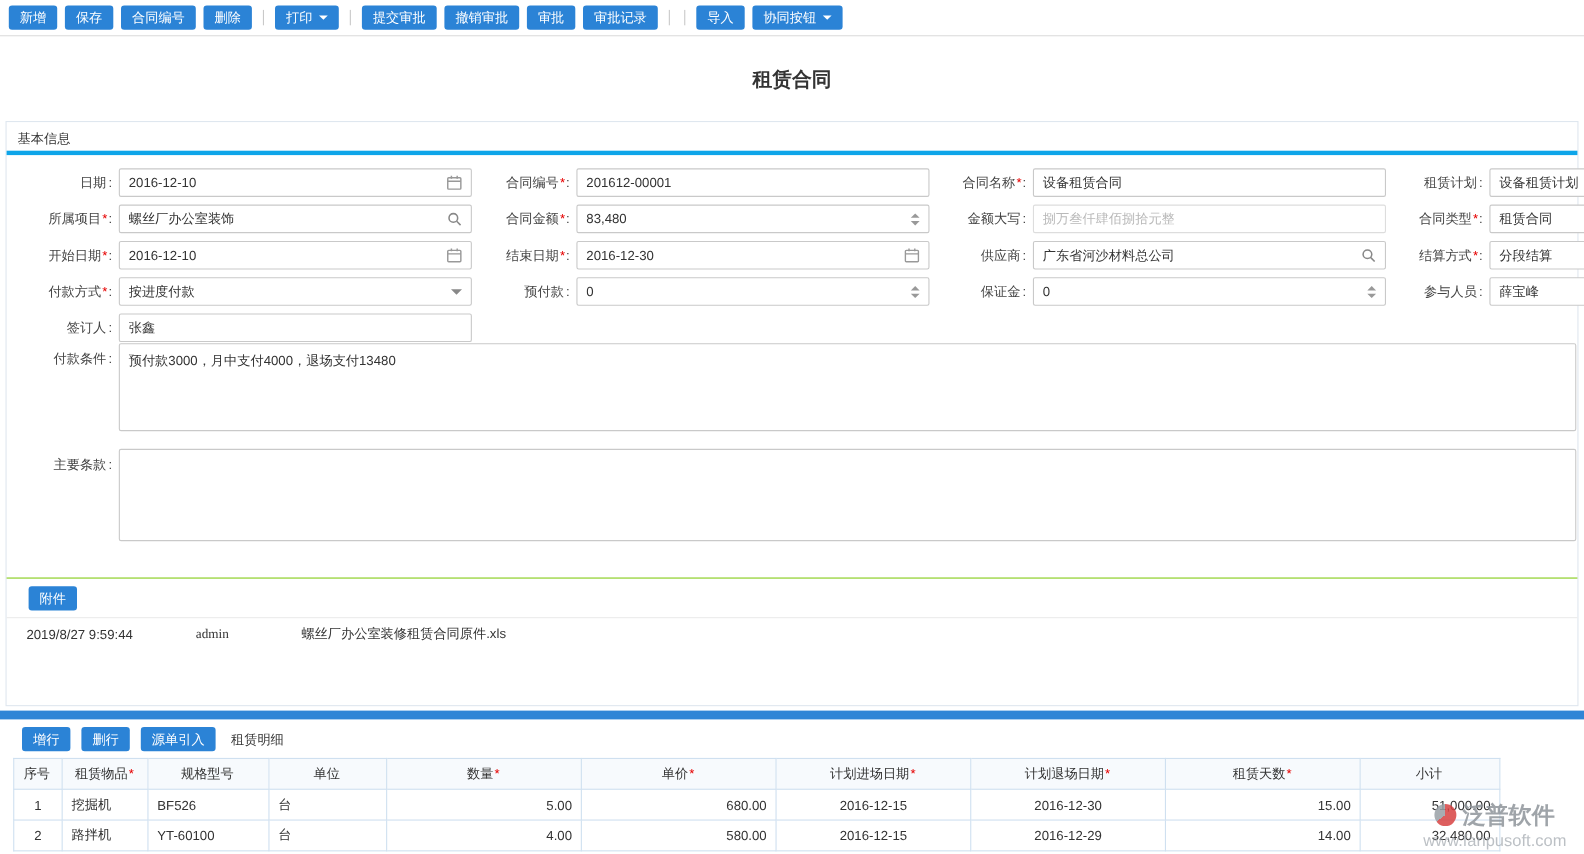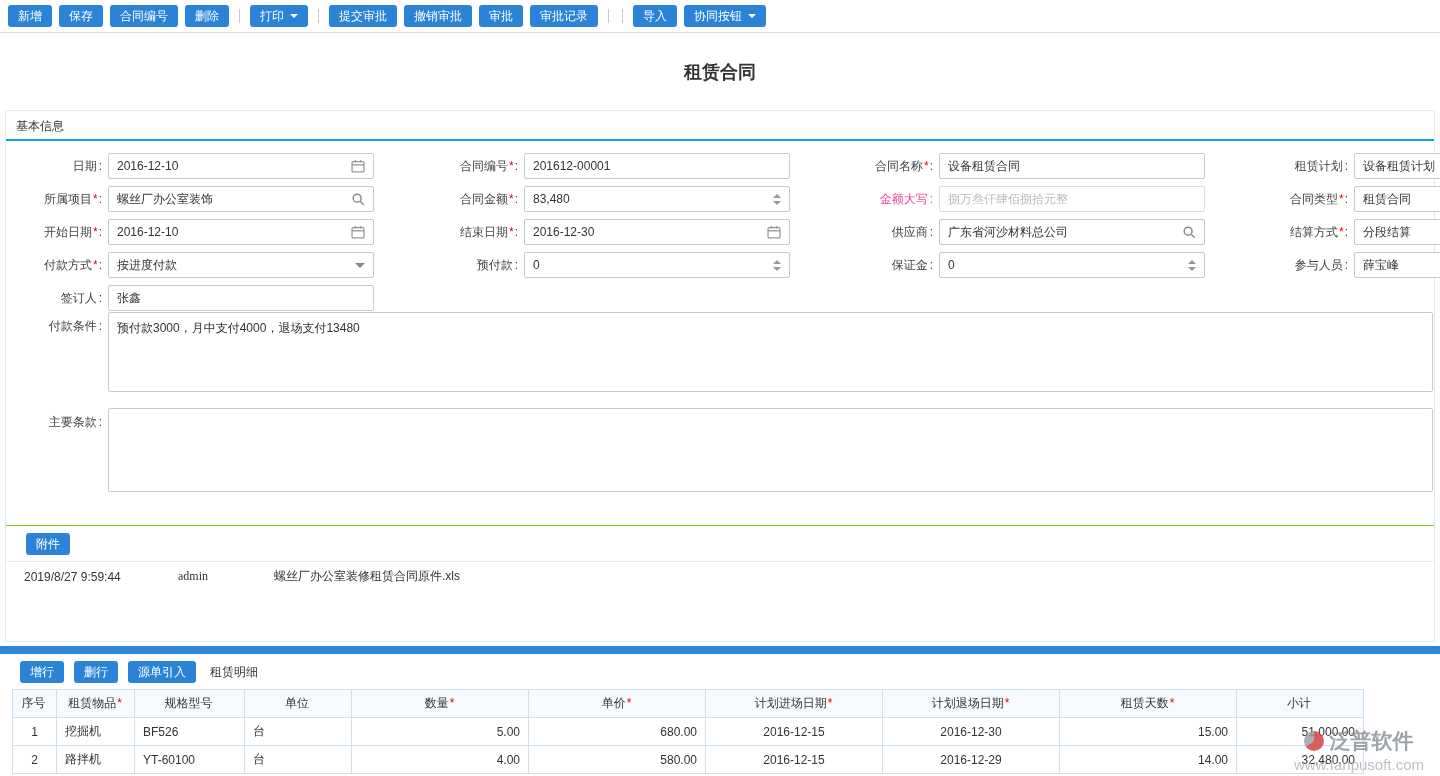--- a/index.html
+++ b/index.html
@@ -16,27 +16,27 @@
         align-items:center; gap:6px; cursor:pointer; flex:none; }
   .caret-w { width:0; height:0; border-left:4px solid transparent;
              border-right:4px solid transparent; border-top:4px solid #fff; }
   .vsep { width:1px; height:14px; background:#c9c9c9; margin:0 3px; flex:none; }
   
   .title-wrap { height:77px; display:flex; align-items:center; justify-content:center; }
   .page-title { font-size:18px; font-weight:bold; color:#333; }
   
   .panel { margin:0 5px; border:1px solid #dfe7ef; background:#fff; }
   .panel-head { height:30px; line-height:30px; padding-left:10px; color:#333;
-                border-bottom:2px solid #0ea5e9; }
+                border-bottom:4px solid #0ea5e9; }
   .form { position:relative; height:384px; }
   .field { position:absolute; display:flex; align-items:center; height:26px; }
   .flabel { flex:none; text-align:right; padding-right:6px; color:#444; white-space:nowrap; }
-  .flabel.muted { color:#ec4899; }
+  .flabel.muted { color:#404040; }
   .req { color:#e60000; margin:0 1px; }
-  .finput { flex:none; width:266px; height:26px; border:1px solid #c9c9c9; border-radius:2px;
+  .finput { flex:none; width:321px; height:26px; border:1px solid #c9c9c9; border-radius:2px;
             background:#fff; display:flex; align-items:center; padding:0 8px; gap:4px; }
   .finput.disabled { border-color:#ddd; color:#b9b9b9; }
   .fval { flex:1; white-space:nowrap; overflow:hidden; }
   .ficon { flex:none; cursor:pointer; }
   .c1 { left:8px; }    .c1 .flabel { width:94px; }
   .c2 { left:420px; }  .c2 .flabel { width:98px; }
   .c3 { left:835px; }  .c3 .flabel { width:98px; }
   .c4 { left:1250px; } .c4 .flabel { width:98px; }
   .r1{top:12px}.r2{top:45px}.r3{top:78px}.r4{top:111px}.r5{top:144px}
   .ta-row { position:absolute; left:8px; display:flex; align-items:flex-start; }

